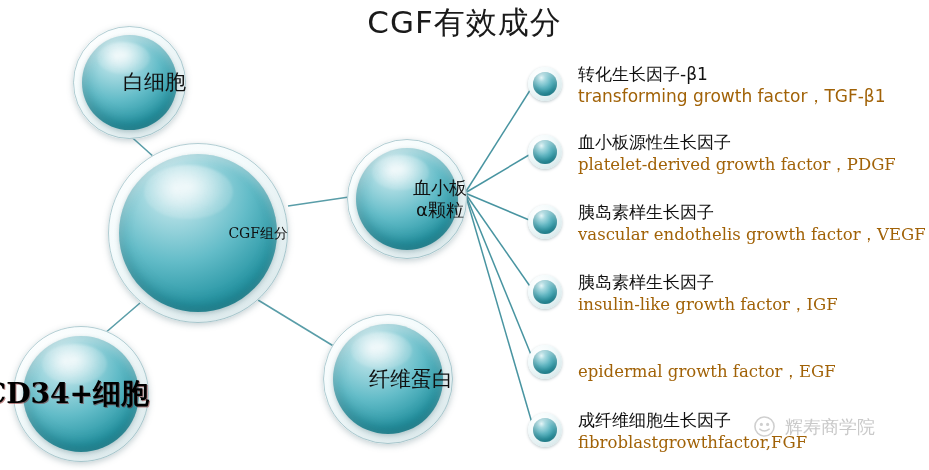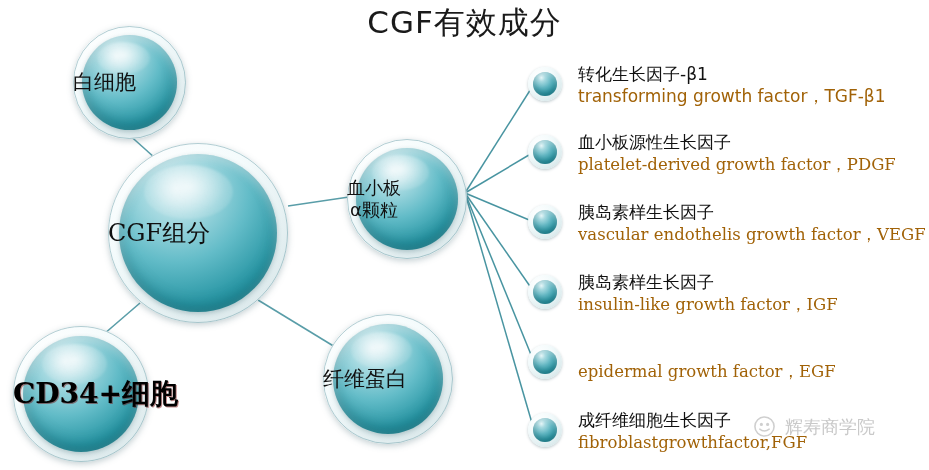--- a/index.html
+++ b/index.html
@@ -28,21 +28,21 @@
 
   
   .lines{position:absolute;left:0;top:0;width:929px;height:470px;pointer-events:none;}
 
   
   .bubble{
     position:absolute;
     border-radius:50%;
     display:flex;
     align-items:center;
-    justify-content:flex-start;
+    justify-content:flex-end;
     text-align:center;
     box-sizing:border-box;
   }
   
   .bubble .ring{
     position:absolute;left:0;top:0;right:0;bottom:0;
     border-radius:50%;
     background:
       radial-gradient(circle at 32% 26%, #ffffff 0%, #f4fbfc 45%, #e2eef0 72%, #cfdfe2 100%);
     box-shadow:0 2px 6px rgba(90,120,130,.35);
@@ -76,21 +76,21 @@
     position:relative;
     z-index:5;
     line-height:1.18;
     color:#101010;
     white-space:nowrap;
   }
 
   
   #b-center{left:108px;top:143px;width:180px;height:180px;}
   #b-center .core{left:11px;top:11px;right:11px;bottom:11px;}
-  #b-center .label{font-family:"DejaVu Serif","Liberation Serif",serif;font-size:24px;}
+  #b-center .label{font-family:"DejaVu Serif","Liberation Serif",serif;font-size:14px;}
 
   #b-wbc{left:73px;top:26px;width:113px;height:113px;}
   #b-wbc .core{left:9px;top:9px;right:9px;bottom:9px;}
   #b-wbc .label{font-size:21px;}
 
   #b-cd34{left:13px;top:326px;width:136px;height:136px;}
   #b-cd34 .core{left:10px;top:10px;right:10px;bottom:10px;}
   #b-cd34 .label{
     font-family:"DejaVu Serif","Liberation Serif",serif;
     font-weight:bold;font-size:28px;color:#000000;

